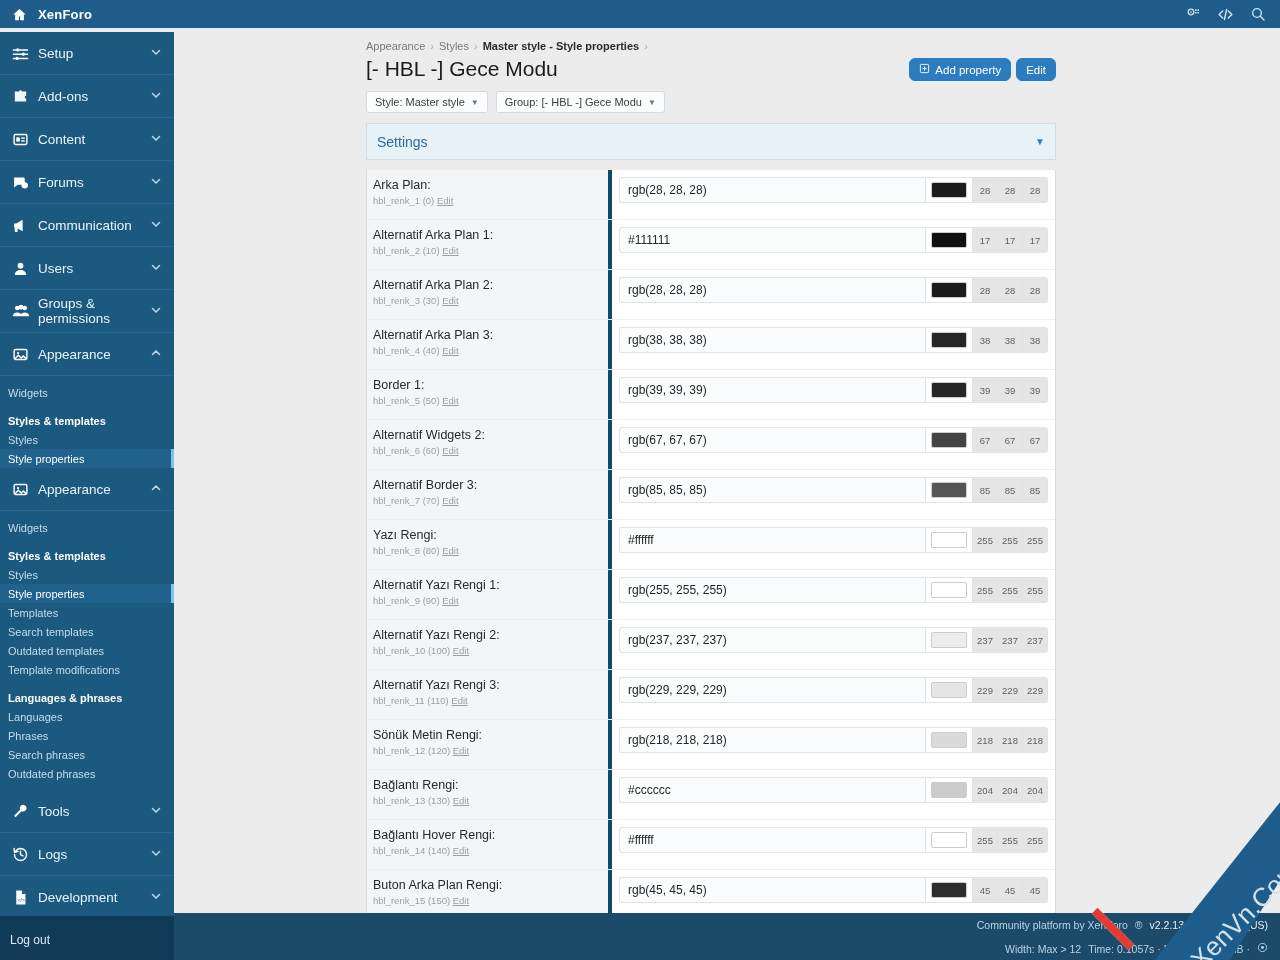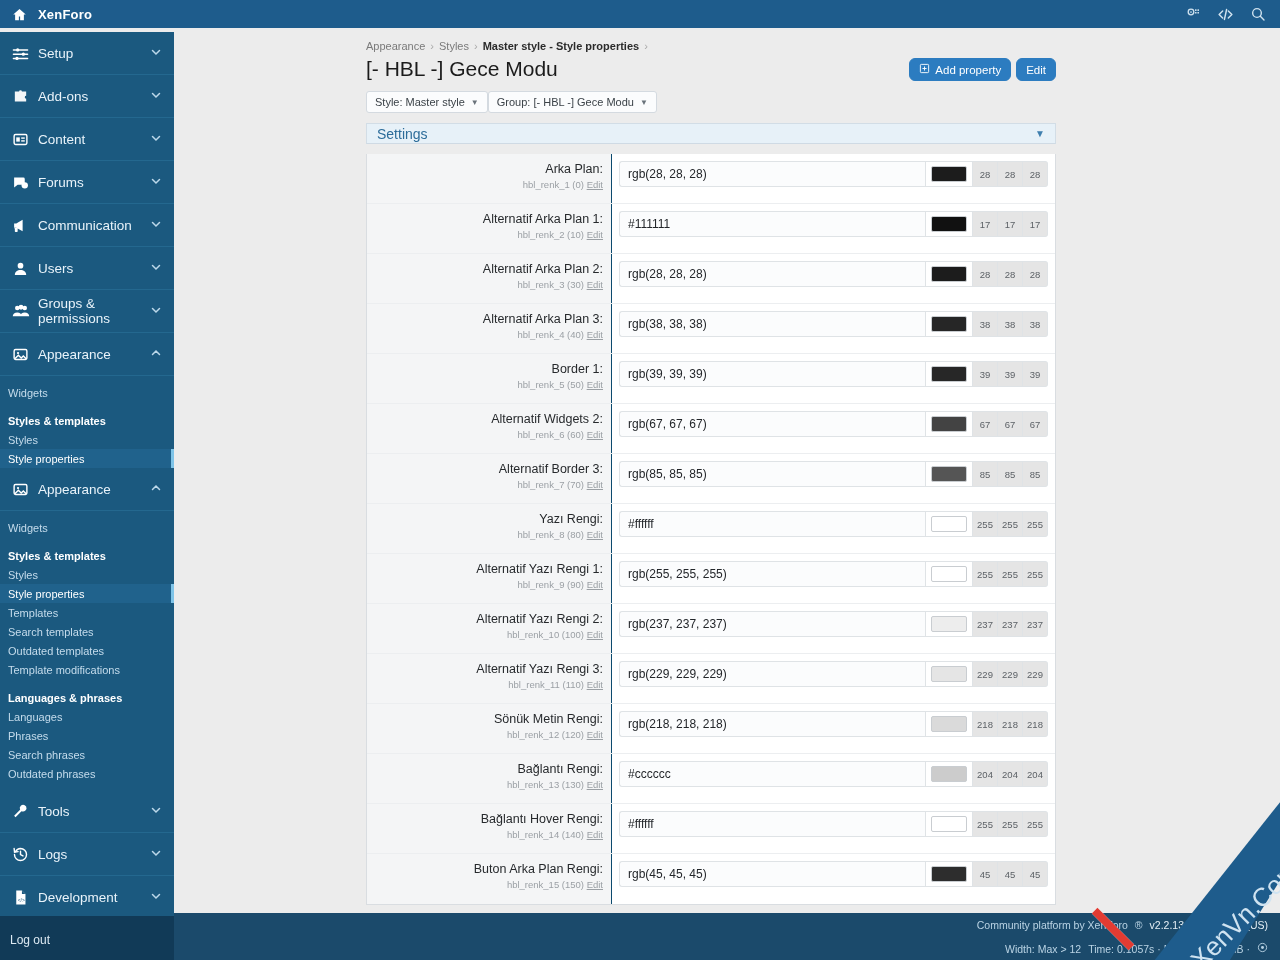--- a/index.html
+++ b/index.html
@@ -63,41 +63,41 @@
   .title-row{ display:flex; align-items:flex-start; }
   h1#pagetitle{
     margin:0; font-size:21px; font-weight:normal; color:#1b1b1b; line-height:26px; flex:1;
   }
   .hdr-btns{ display:flex; gap:5px; padding-top:2px; }
   .btn-blue{
     background:#2c7cc0; color:#fff; border:1px solid #2c7cc0; border-radius:6px;
     font-size:11.5px; padding:4px 9px; display:flex; align-items:center; gap:5px; cursor:pointer;
     font-family:"Liberation Sans", sans-serif;
   }
-  .filterbar{ display:flex; margin-top:9px;}
+  .filterbar{ display:flex; gap:8px; margin-top:9px;}
   .filter-btn{
     background:#fbfcfd; border:1px solid #d4dae0; border-radius:3px;
     font-size:11px; color:#3b4248; padding:4px 8px; display:flex; align-items:center; gap:6px; cursor:pointer;
   }
   .filter-btn .caret{ font-size:8px; color:#6a737b;}
   
   .block{ margin-top:10px; background:#fff; border:1px solid #d9dde1; border-top:none;}
   .block-header{
     background:#e7f1f8; border:1px solid #d2dde6; border-bottom:1px solid #cfdae4;
-    height:21px; display:flex; align-items:center; padding:0 10px;
+    height:37px; display:flex; align-items:center; padding:0 10px;
     color:#2c6c99; font-size:14px;
   }
   .block-header .bh-title{ flex:1; }
   .block-header .bh-caret{ font-size:10px; color:#3f7fae;}
   .rows{ display:block; }
   .prow{ display:flex; border-bottom:1px solid #eceef0; min-height:50px;}
   .prow:last-of-type{ border-bottom:none;}
   .prow .lblcell{
-    width:245px; background:#f4f5f6; border-right:1px solid #0c4a6e;
-    padding:8px 8px 6px 6px; text-align:right;
+    width:245px; background:#f4f5f6; border-right:4px solid #0c4a6e;
+    padding:8px 8px 6px 6px; text-align:left;
   }
   .lblcell .ptitle{ font-size:12.5px; color:#26292c; line-height:15px;}
   .lblcell .pmeta{ font-size:9.5px; color:#9ba0a5; margin-top:2px;}
   .lblcell .pmeta a{ color:#9ba0a5; text-decoration:underline; cursor:pointer;}
   .prow .valcell{ flex:1; padding:7px 7px 7px 7px; }
   .colorctl{ display:flex; height:26px; }
   .colorctl .txt{
     flex:1; border:1px solid #dfe3e6; border-right:none; border-radius:3px 0 0 3px;
     background:#fbfcfd; font-size:12px; color:#23262a; padding:0 8px;
     display:flex; align-items:center; font-family:"Liberation Sans", sans-serif;

